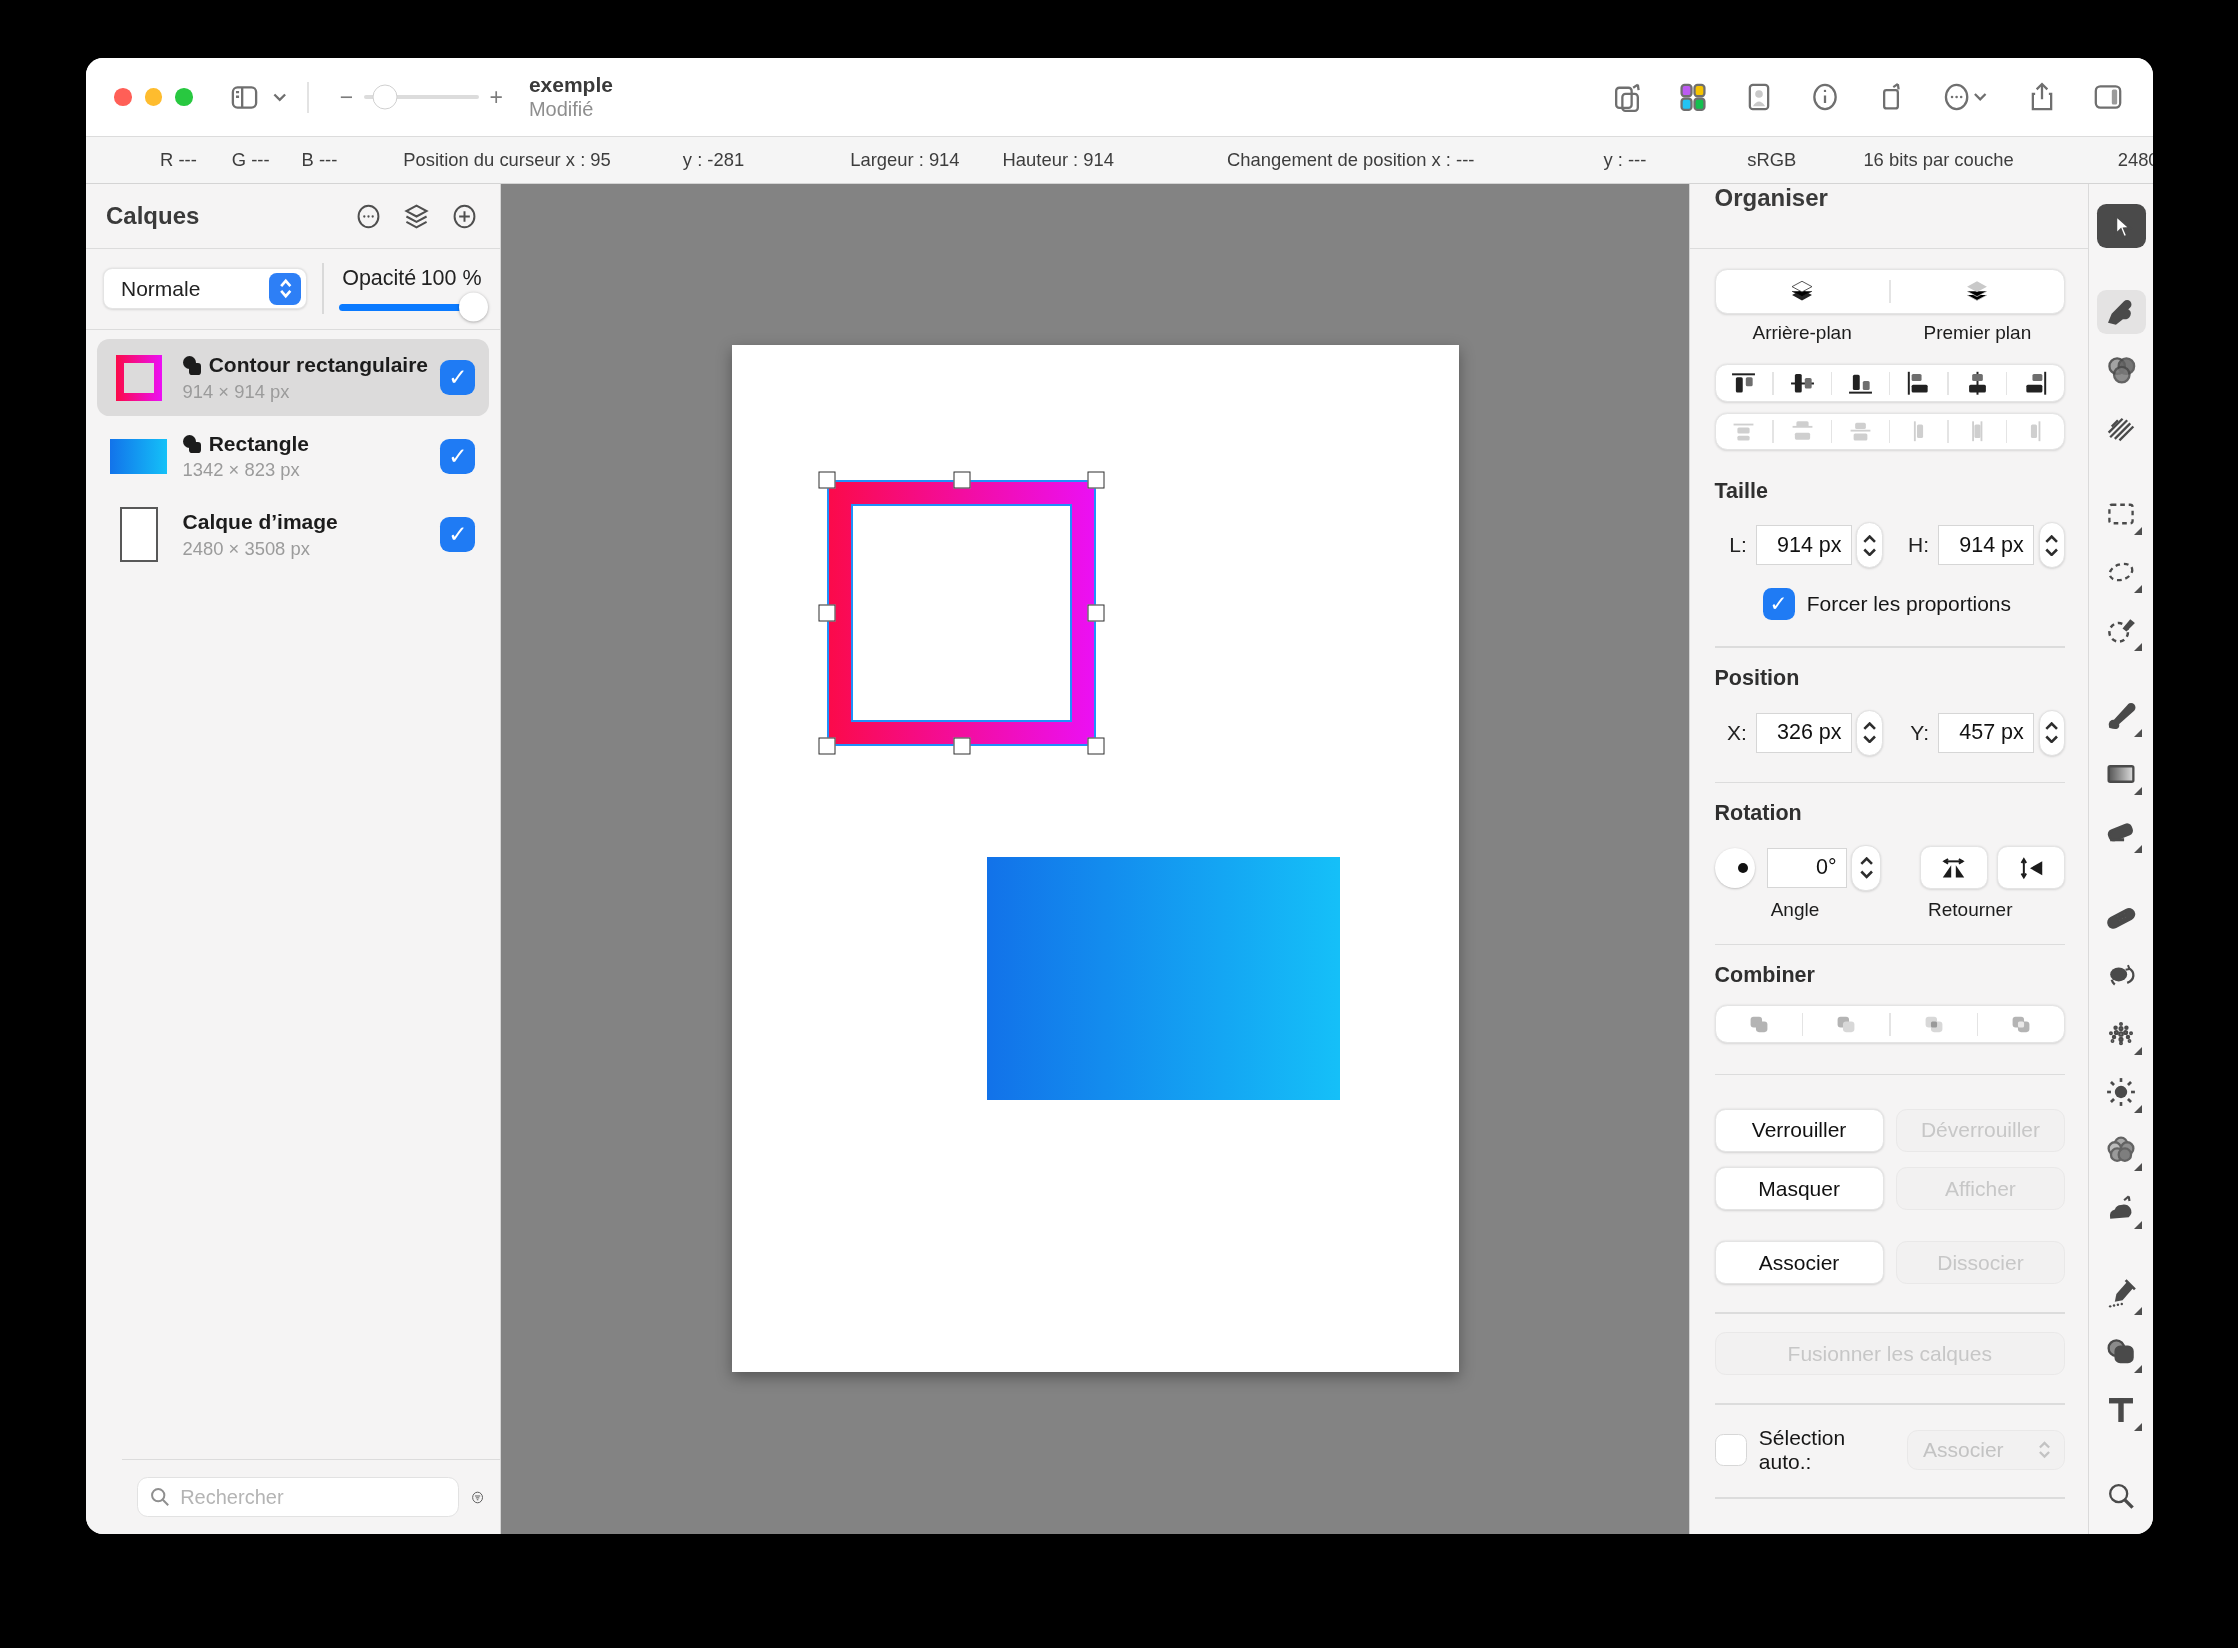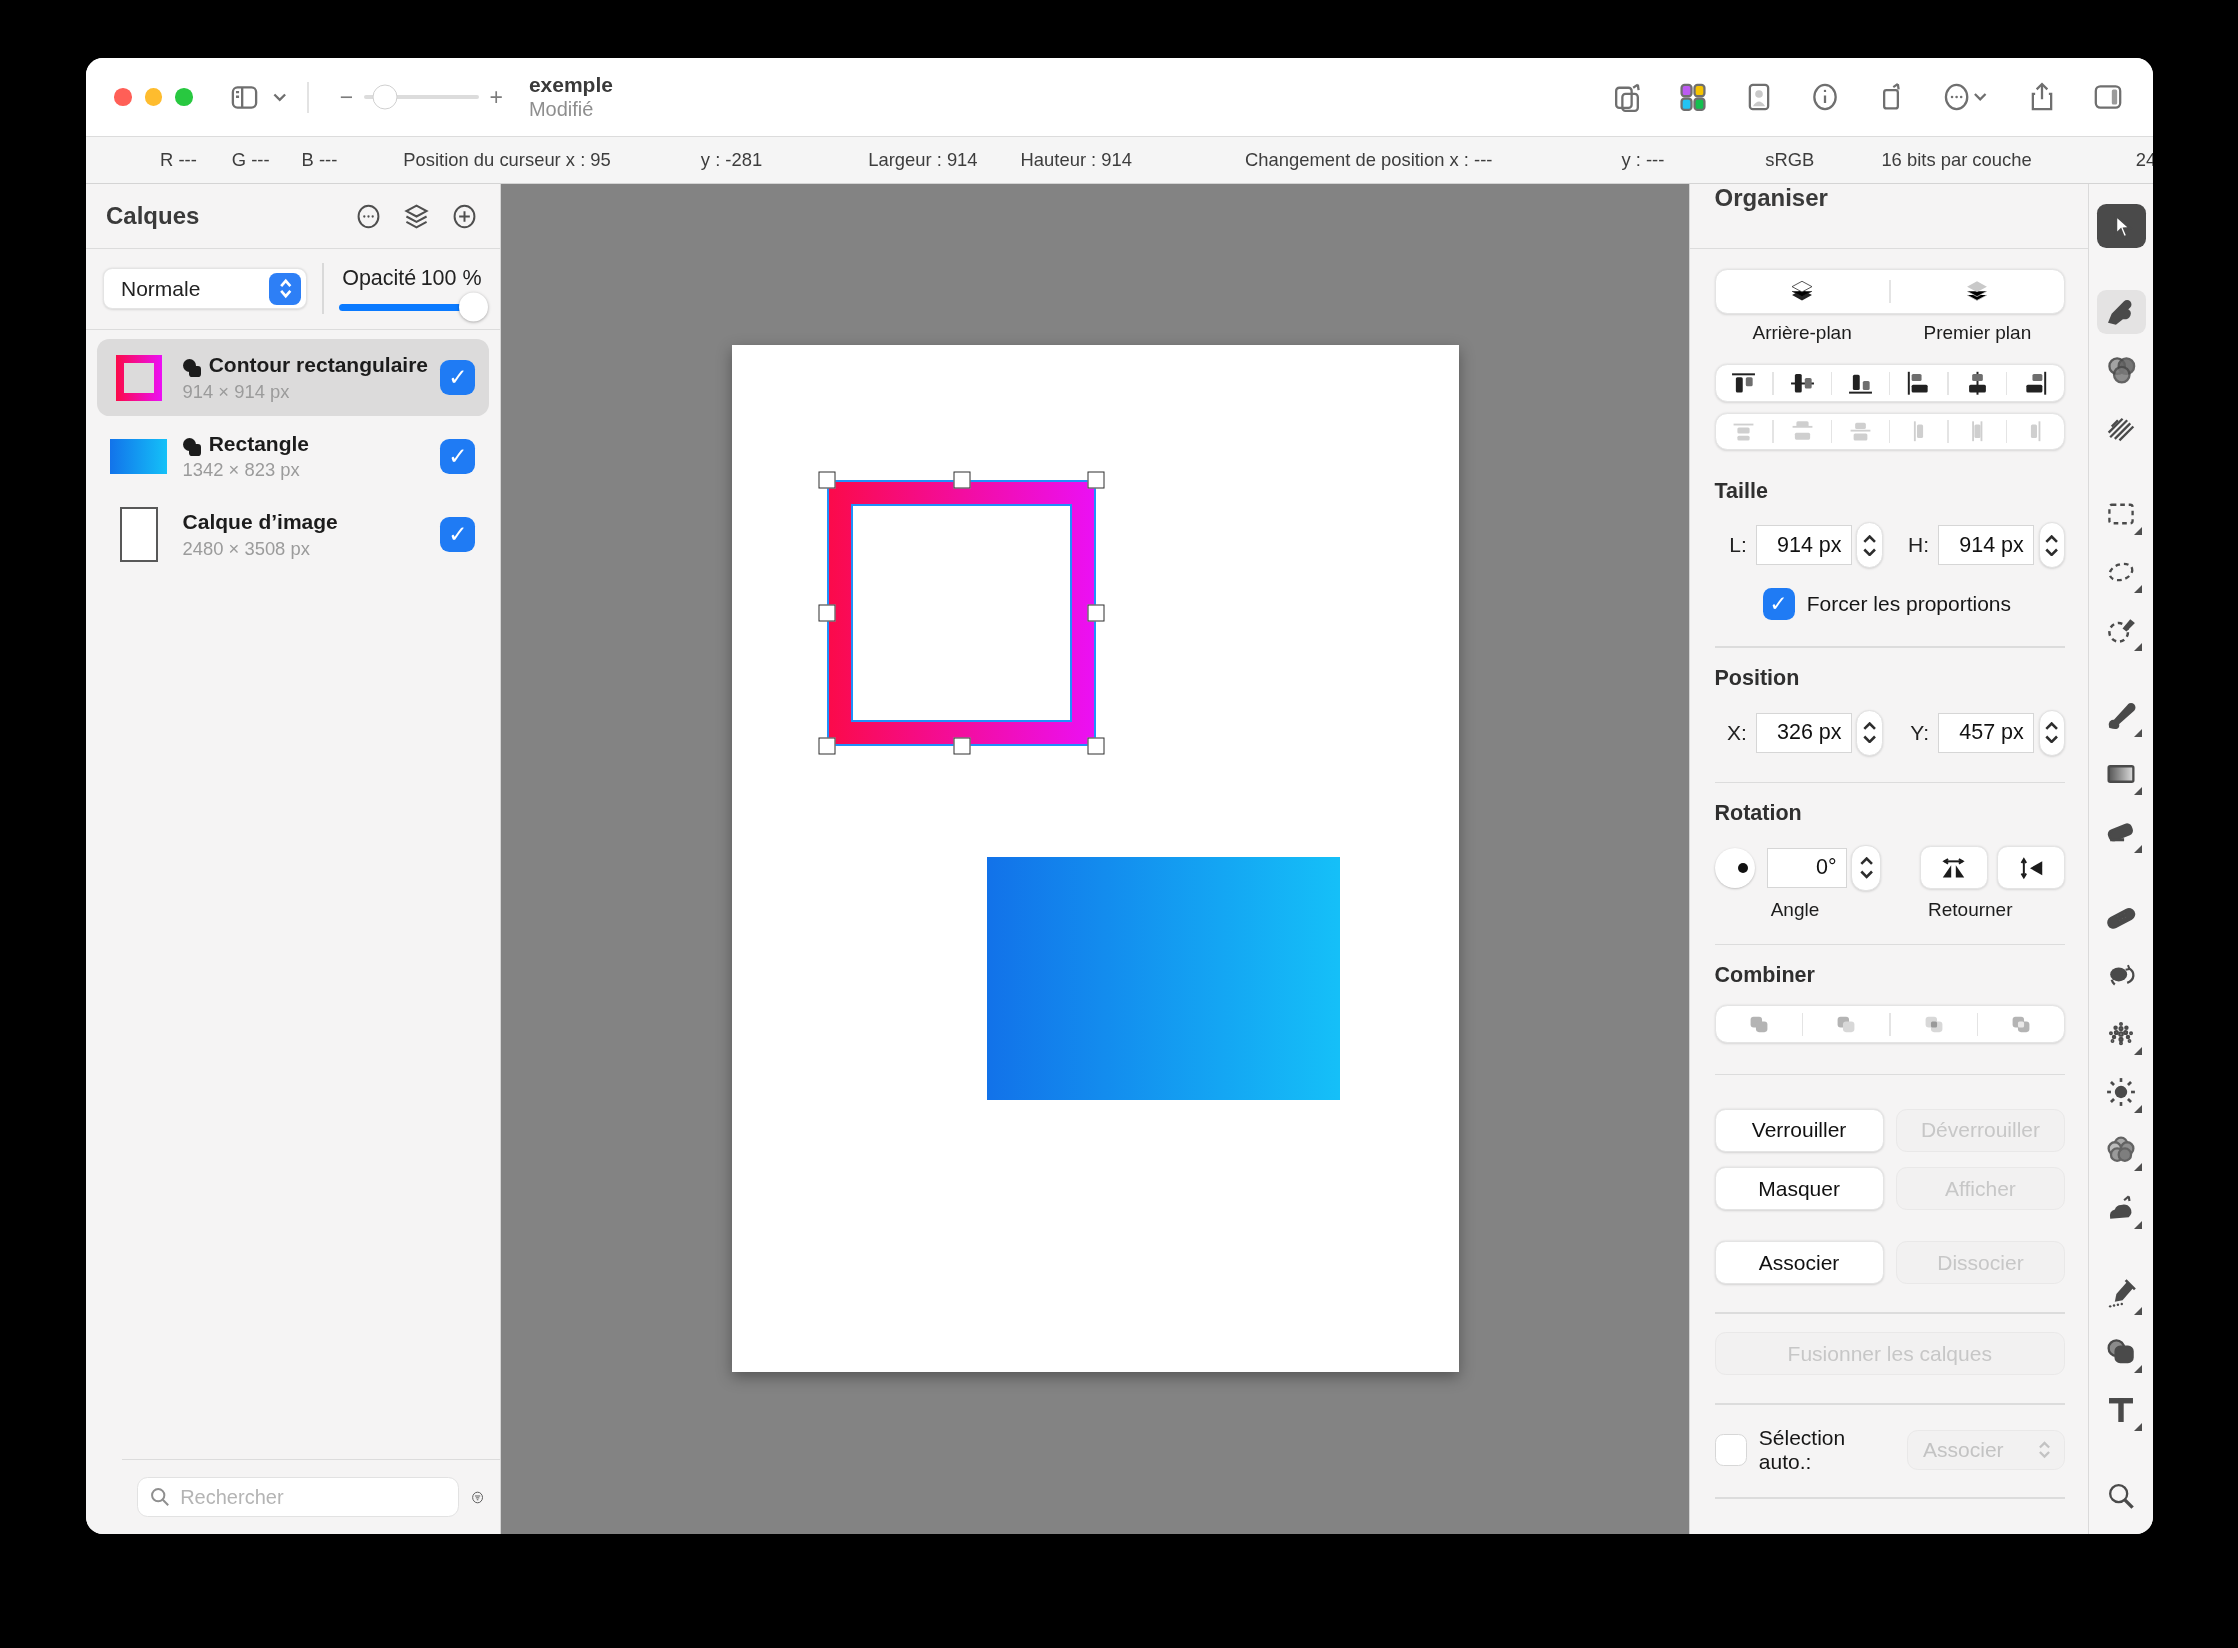--- a/index.html
+++ b/index.html
@@ -63,21 +63,21 @@
   .layerlist{padding:9.2px 10.7px;flex:1;overflow:hidden;}
   .layer{display:flex;align-items:center;height:77px;border-radius:12.3px;padding:0 14px 0 9.2px;margin-bottom:1.5px;}
   .layer.selected{background:#dcdbdb;}
   .thumb-wrap{width:66px;display:flex;justify-content:center;flex:0 0 auto;}
   .thumb-outline{width:46px;height:46px;background:linear-gradient(90deg,#fb0a49,#eb10f5);position:relative;}
   .thumb-outline::after{content:"";position:absolute;inset:7.7px;background:#fff;}
   .layer.selected .thumb-outline::after{background:#dcdbdb;}
   .thumb-rect{width:57px;height:35px;background:linear-gradient(90deg,#1273ea,#14c1f8);}
   .thumb-page{width:38px;height:55px;background:#fff;border:2.3px solid #585858;box-sizing:border-box;}
   .lmeta{margin-left:10.7px;min-width:0;}
-  .lname{font-size:21px;font-weight:bold;color:#1c1c1c;display:flex;align-items:flex-end;gap:7.7px;white-space:nowrap;}
+  .lname{font-size:21px;font-weight:bold;color:#1c1c1c;display:flex;align-items:center;gap:7.7px;white-space:nowrap;}
   .badge{width:18.4px;height:18.4px;position:relative;flex:0 0 auto;}
   .badge::before{content:"";position:absolute;left:0;top:0;width:13px;height:13px;border-radius:50%;background:#1c1c1c;}
   .badge::after{content:"";position:absolute;right:0;bottom:0;width:12.3px;height:11.5px;border-radius:3.1px;background:#1c1c1c;}
   .lsize{font-size:18.4px;color:#9b9b9b;margin-top:3.1px;}
   .lcheck{margin-left:auto;width:35px;height:35px;border-radius:9.2px;background:#1f7bf4;color:#fff;
           display:flex;align-items:center;justify-content:center;font-size:23px;font-weight:bold;flex:0 0 auto;}
 
   .lp-bottom{border-top:1.5px solid #dcdcdc;height:74px;display:flex;align-items:center;padding:0 15.3px;gap:10.7px;margin-left:36px;}
   .searchfield{flex:1;height:40px;background:#fff;border:0.8px solid #e2e2e2;border-radius:10.7px;
                display:flex;align-items:center;padding:0 10.7px;box-sizing:border-box;gap:7.7px;}
@@ -254,21 +254,21 @@
           </svg>
       </div>
     </div>
   </div>
 
   <div class="infobar">
     <span style="margin-left:74px">R ---</span>
     <span style="margin-left:35px">G ---</span>
     <span style="margin-left:32px">B ---</span>
     <span style="margin-left:66px">Position du curseur x : 95</span>
-    <span style="margin-left:90px">y : -281</span>
+    <span style="margin-left:72px">y : -281</span>
     <span style="margin-left:106px">Largeur : 914</span>
     <span style="margin-left:43px">Hauteur : 914</span>
     <span style="margin-left:113px">Changement de position x : ---</span>
     <span style="margin-left:129px">y : ---</span>
     <span style="margin-left:101px">sRGB</span>
     <span style="margin-left:67px">16 bits par couche</span>
     <span style="margin-left:104px">2480 × 3508 300 dpi</span>
   </div>
 
   <div class="main">

